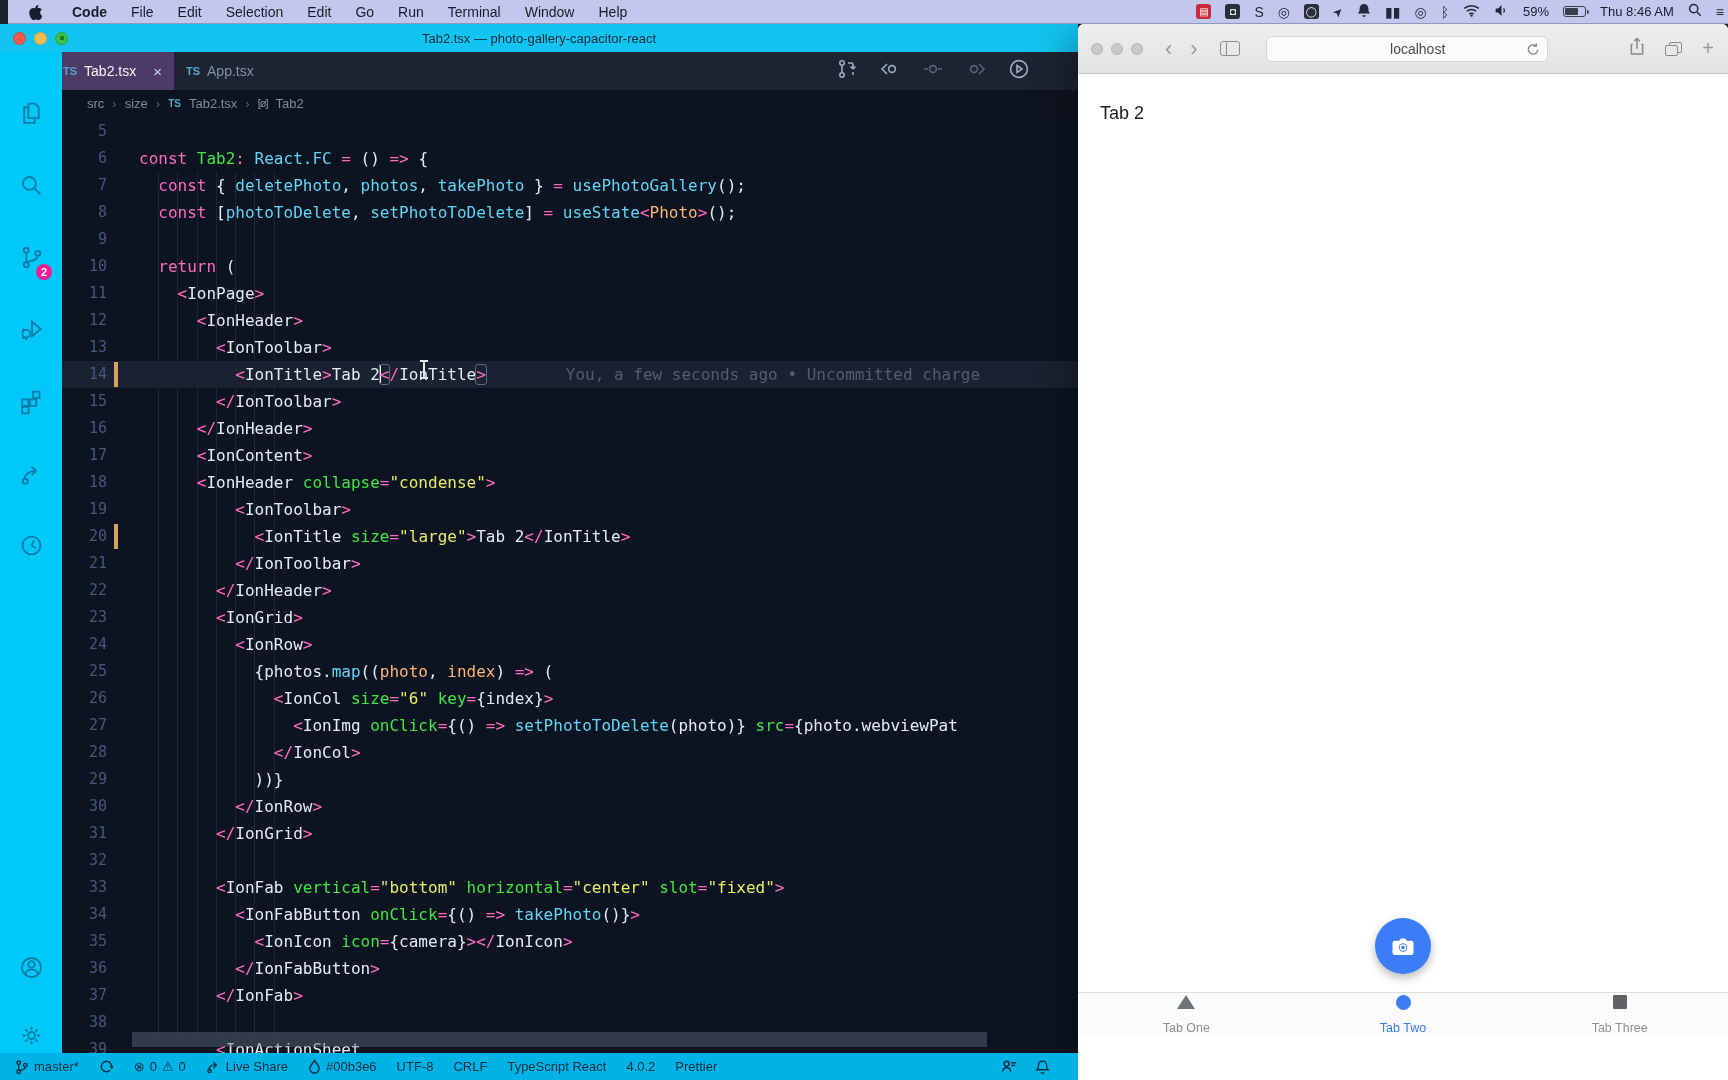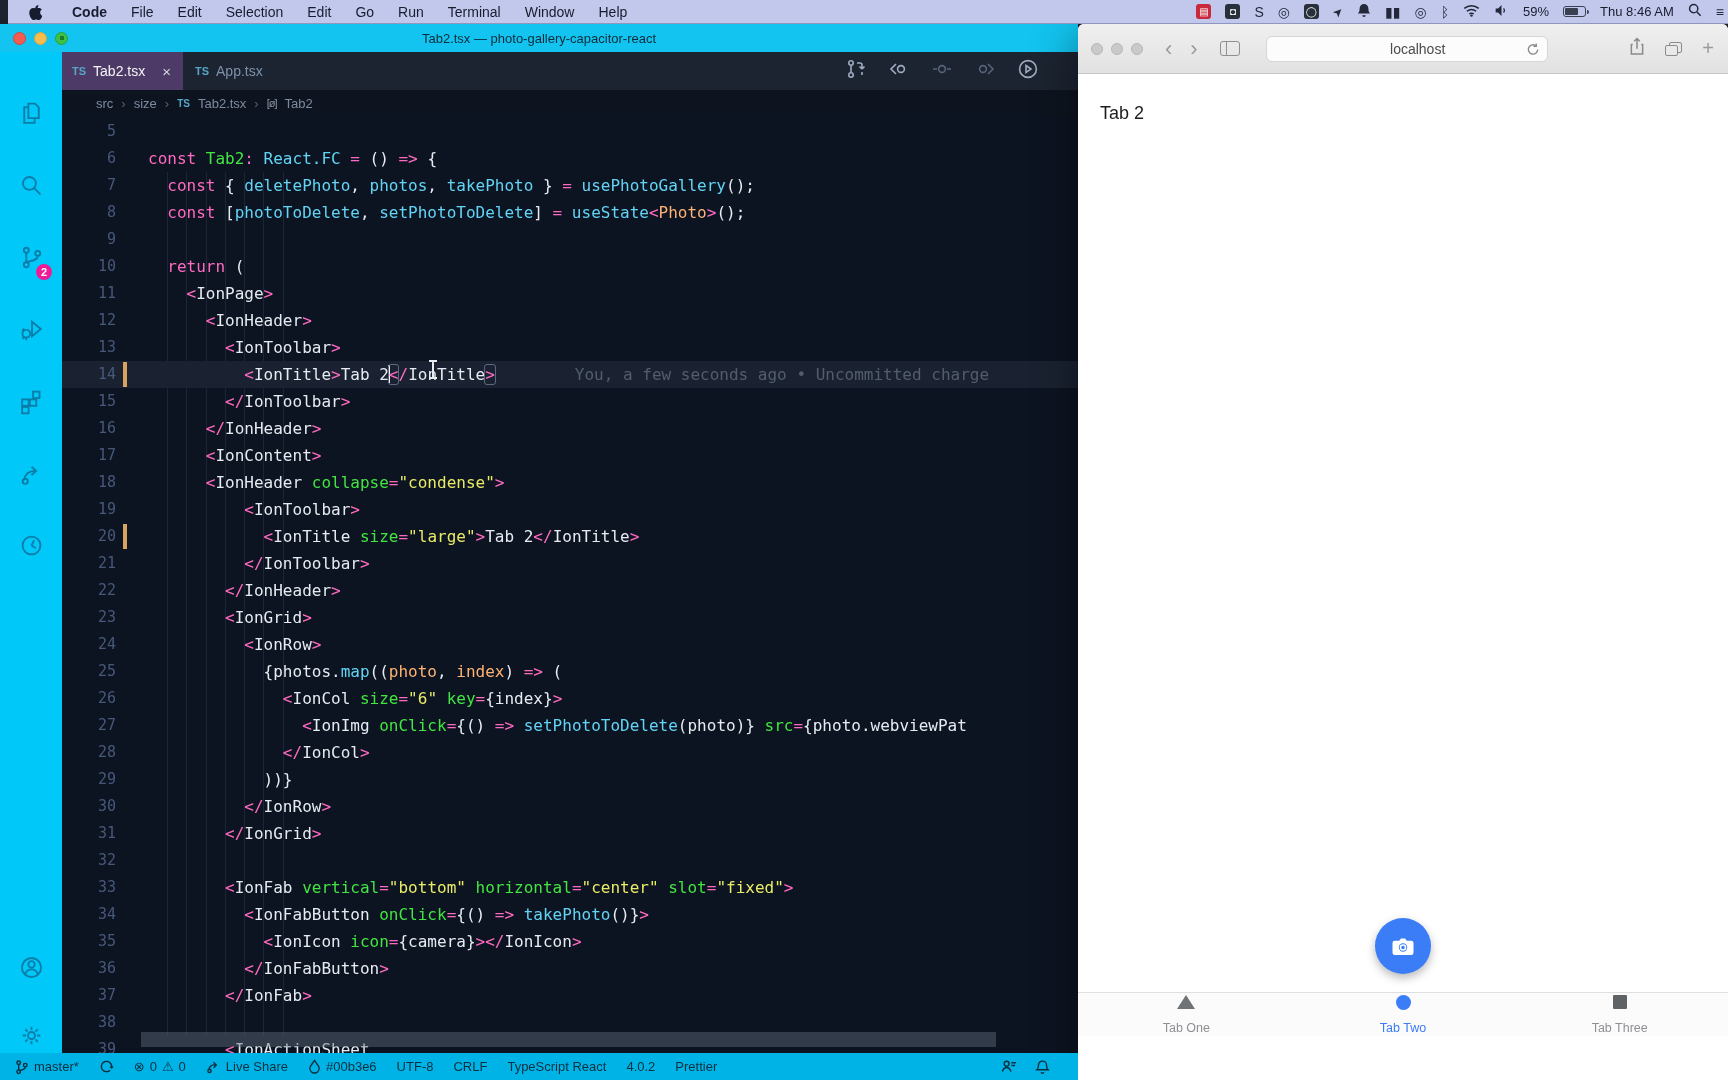--- a/index.html
+++ b/index.html
@@ -32,21 +32,21 @@
   .dot.r { background:#f45c51; border:1px solid #d8443c; }
   .dot.y { background:#f5bd4e; border:1px solid #dda73a; }
   .dot.g { background:#3cc149; border:1px solid #2ba238; position:relative; }
   .dot.g::after{ content:""; position:absolute; left:3.5px; top:3.5px; width:4px; height:4px; background:#1c7a28; }
 
   .vs-activitybar { position:absolute; left:0; top:28px; width:62px; height:1001px; background:#00c8f8; z-index:5; }
   .act-icon { position:absolute; left:0; width:62px; height:54px; display:flex; align-items:center; justify-content:center; }
   .act-icon svg { stroke:#0b7da8; stroke-width:1.8; fill:none; }
   .scm-badge { position:absolute; right:8px; bottom:2px; background:#ef1a97; color:#fff; font-size:11px; font-weight:bold; width:20px; height:20px; border-radius:50%; display:flex; align-items:center; justify-content:center; border:2px solid #00c8f8; }
 
-  .vs-main { position:absolute; left:60px; top:28px; width:1172px; height:1028px; }
+  .vs-main { position:absolute; left:51px; top:28px; width:1172px; height:1028px; }
   .vs-tabs { position:absolute; left:0; top:0; width:100%; height:38px; background:#1c2431; display:flex; align-items:stretch; }
   .tab { display:flex; align-items:center; gap:7px; padding:0 12px; font-size:14px; }
   .tab .ts { font-size:11px; font-weight:bold; color:#55a5c6; }
   .tab.active { background:#4e3a66; color:#f2f4f8; }
   .tab.inactive { color:#7e91ab; }
   .tab .close { margin-left:10px; color:#cfd6e0; font-size:15px; }
   .tab-actions { margin-left:auto; display:flex; align-items:center; gap:21px; padding-right:14px; color:#9fabc0; }
   .tab-actions svg { stroke:#9fabc0; stroke-width:1.6; fill:none; }
   .tab-actions .dim svg { stroke:#56637a; }
   .gap-before { margin-left:96px; }

